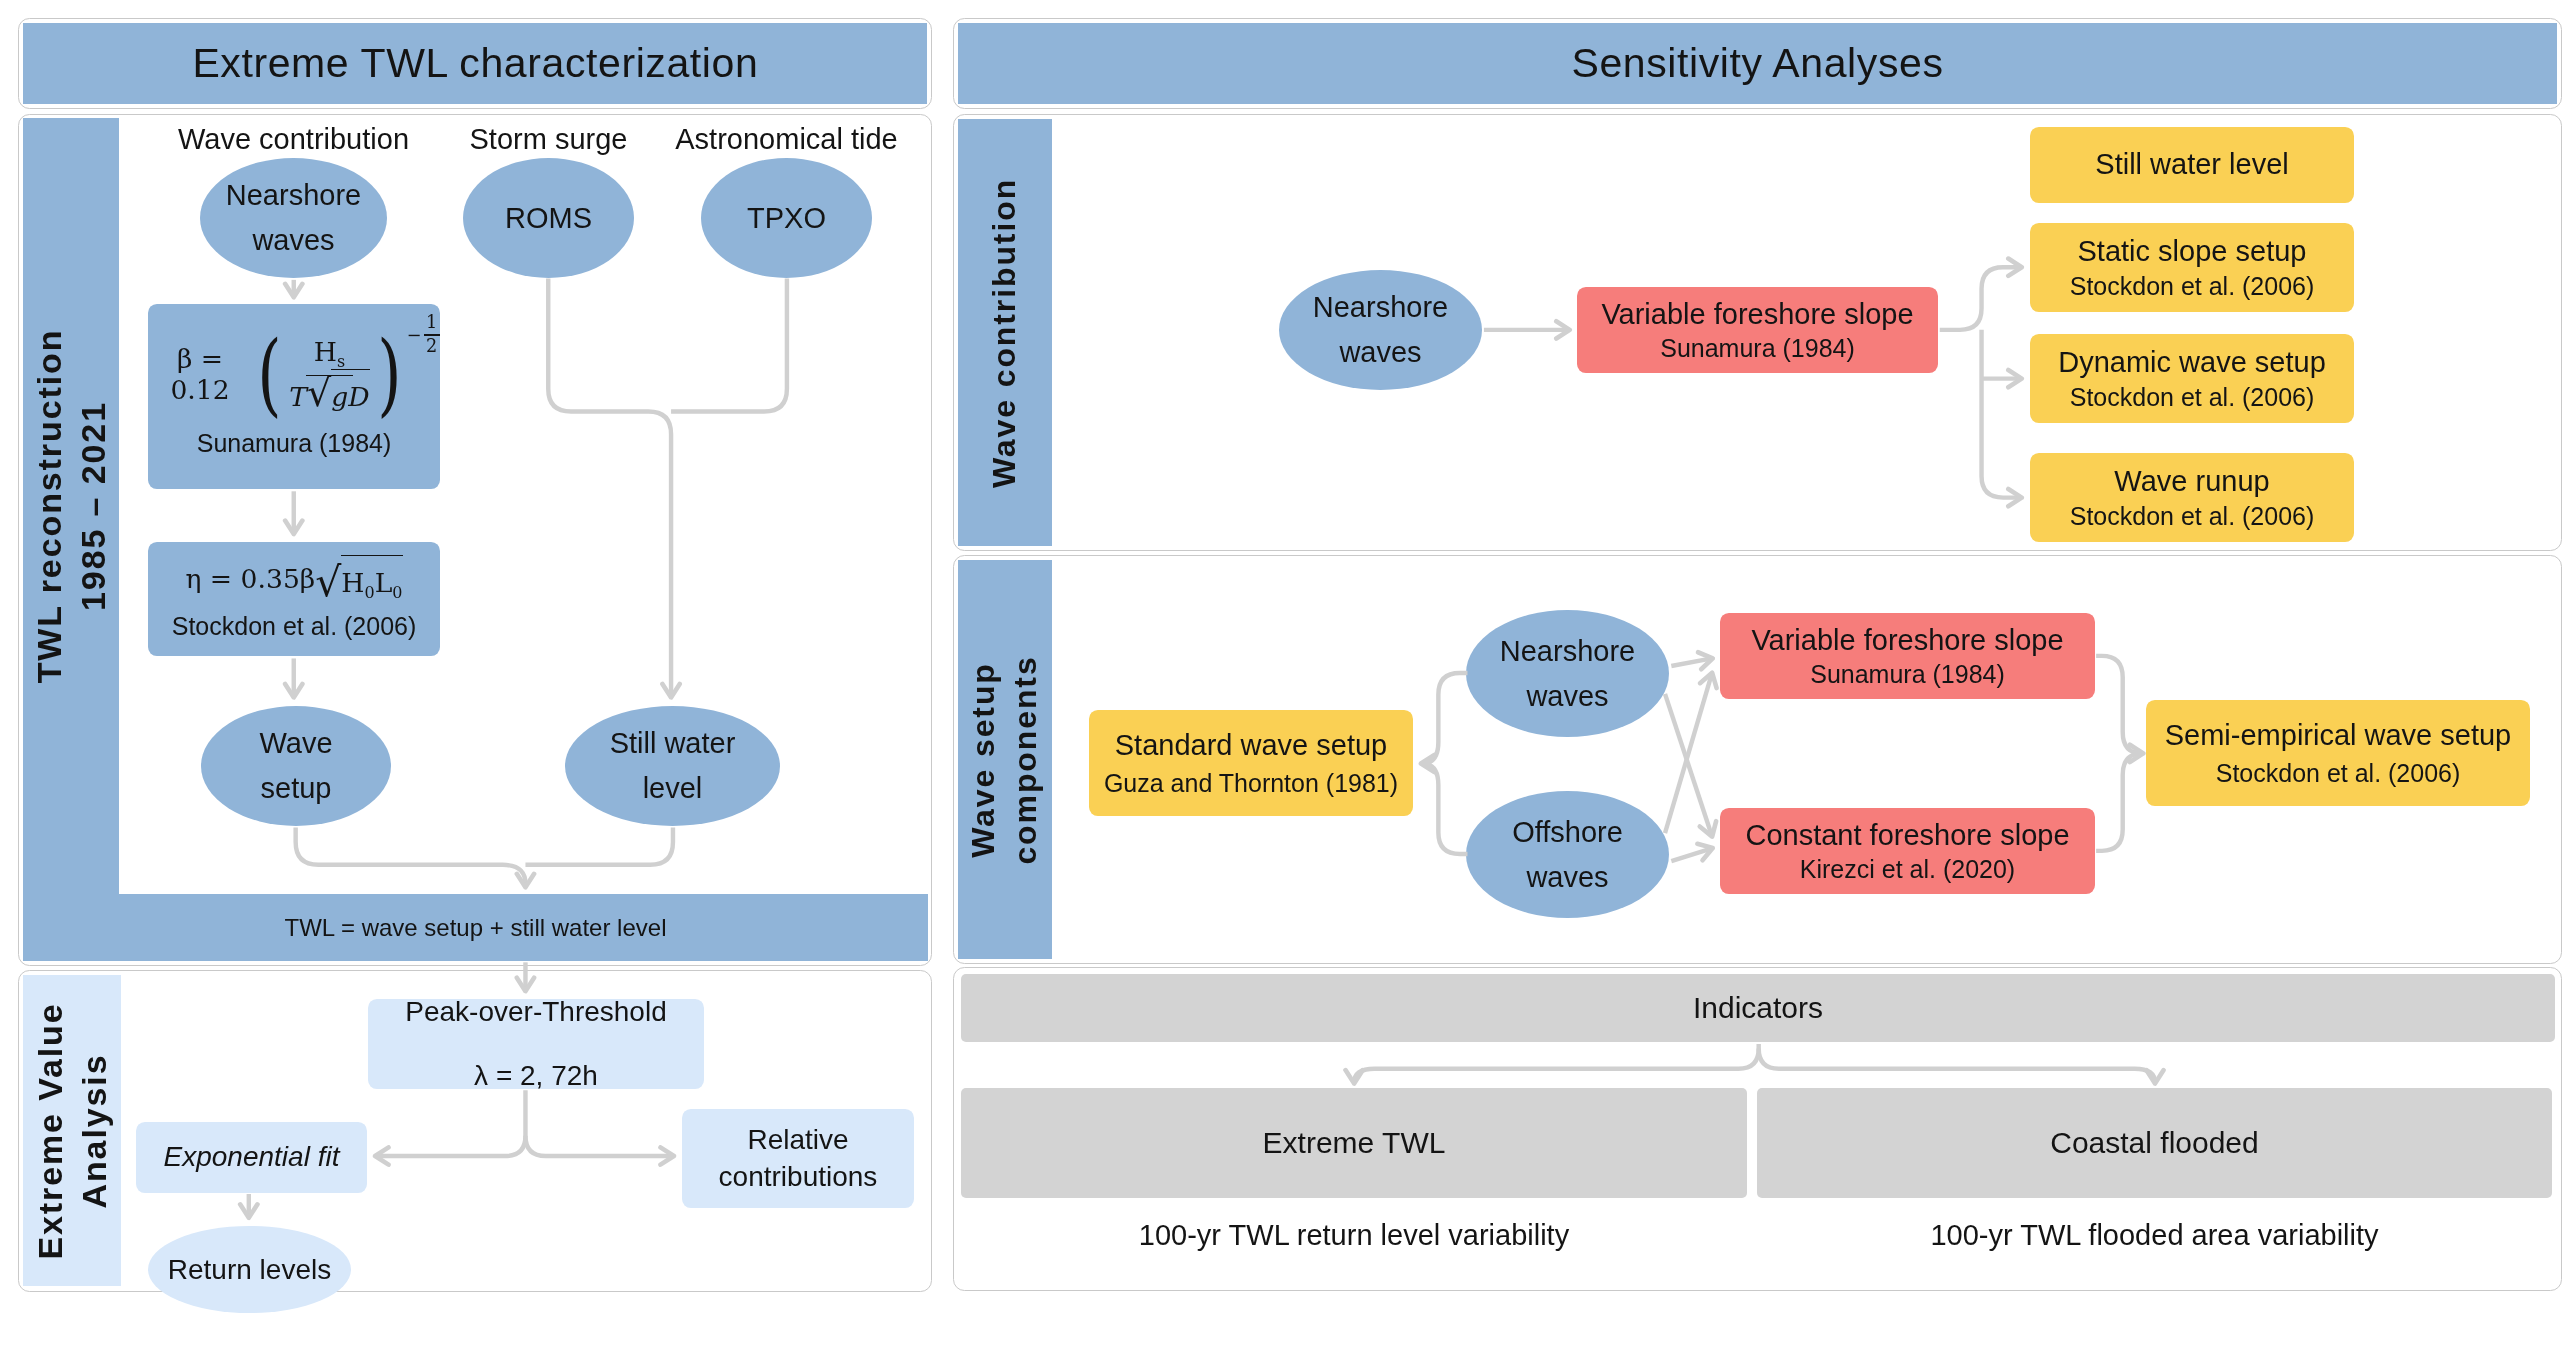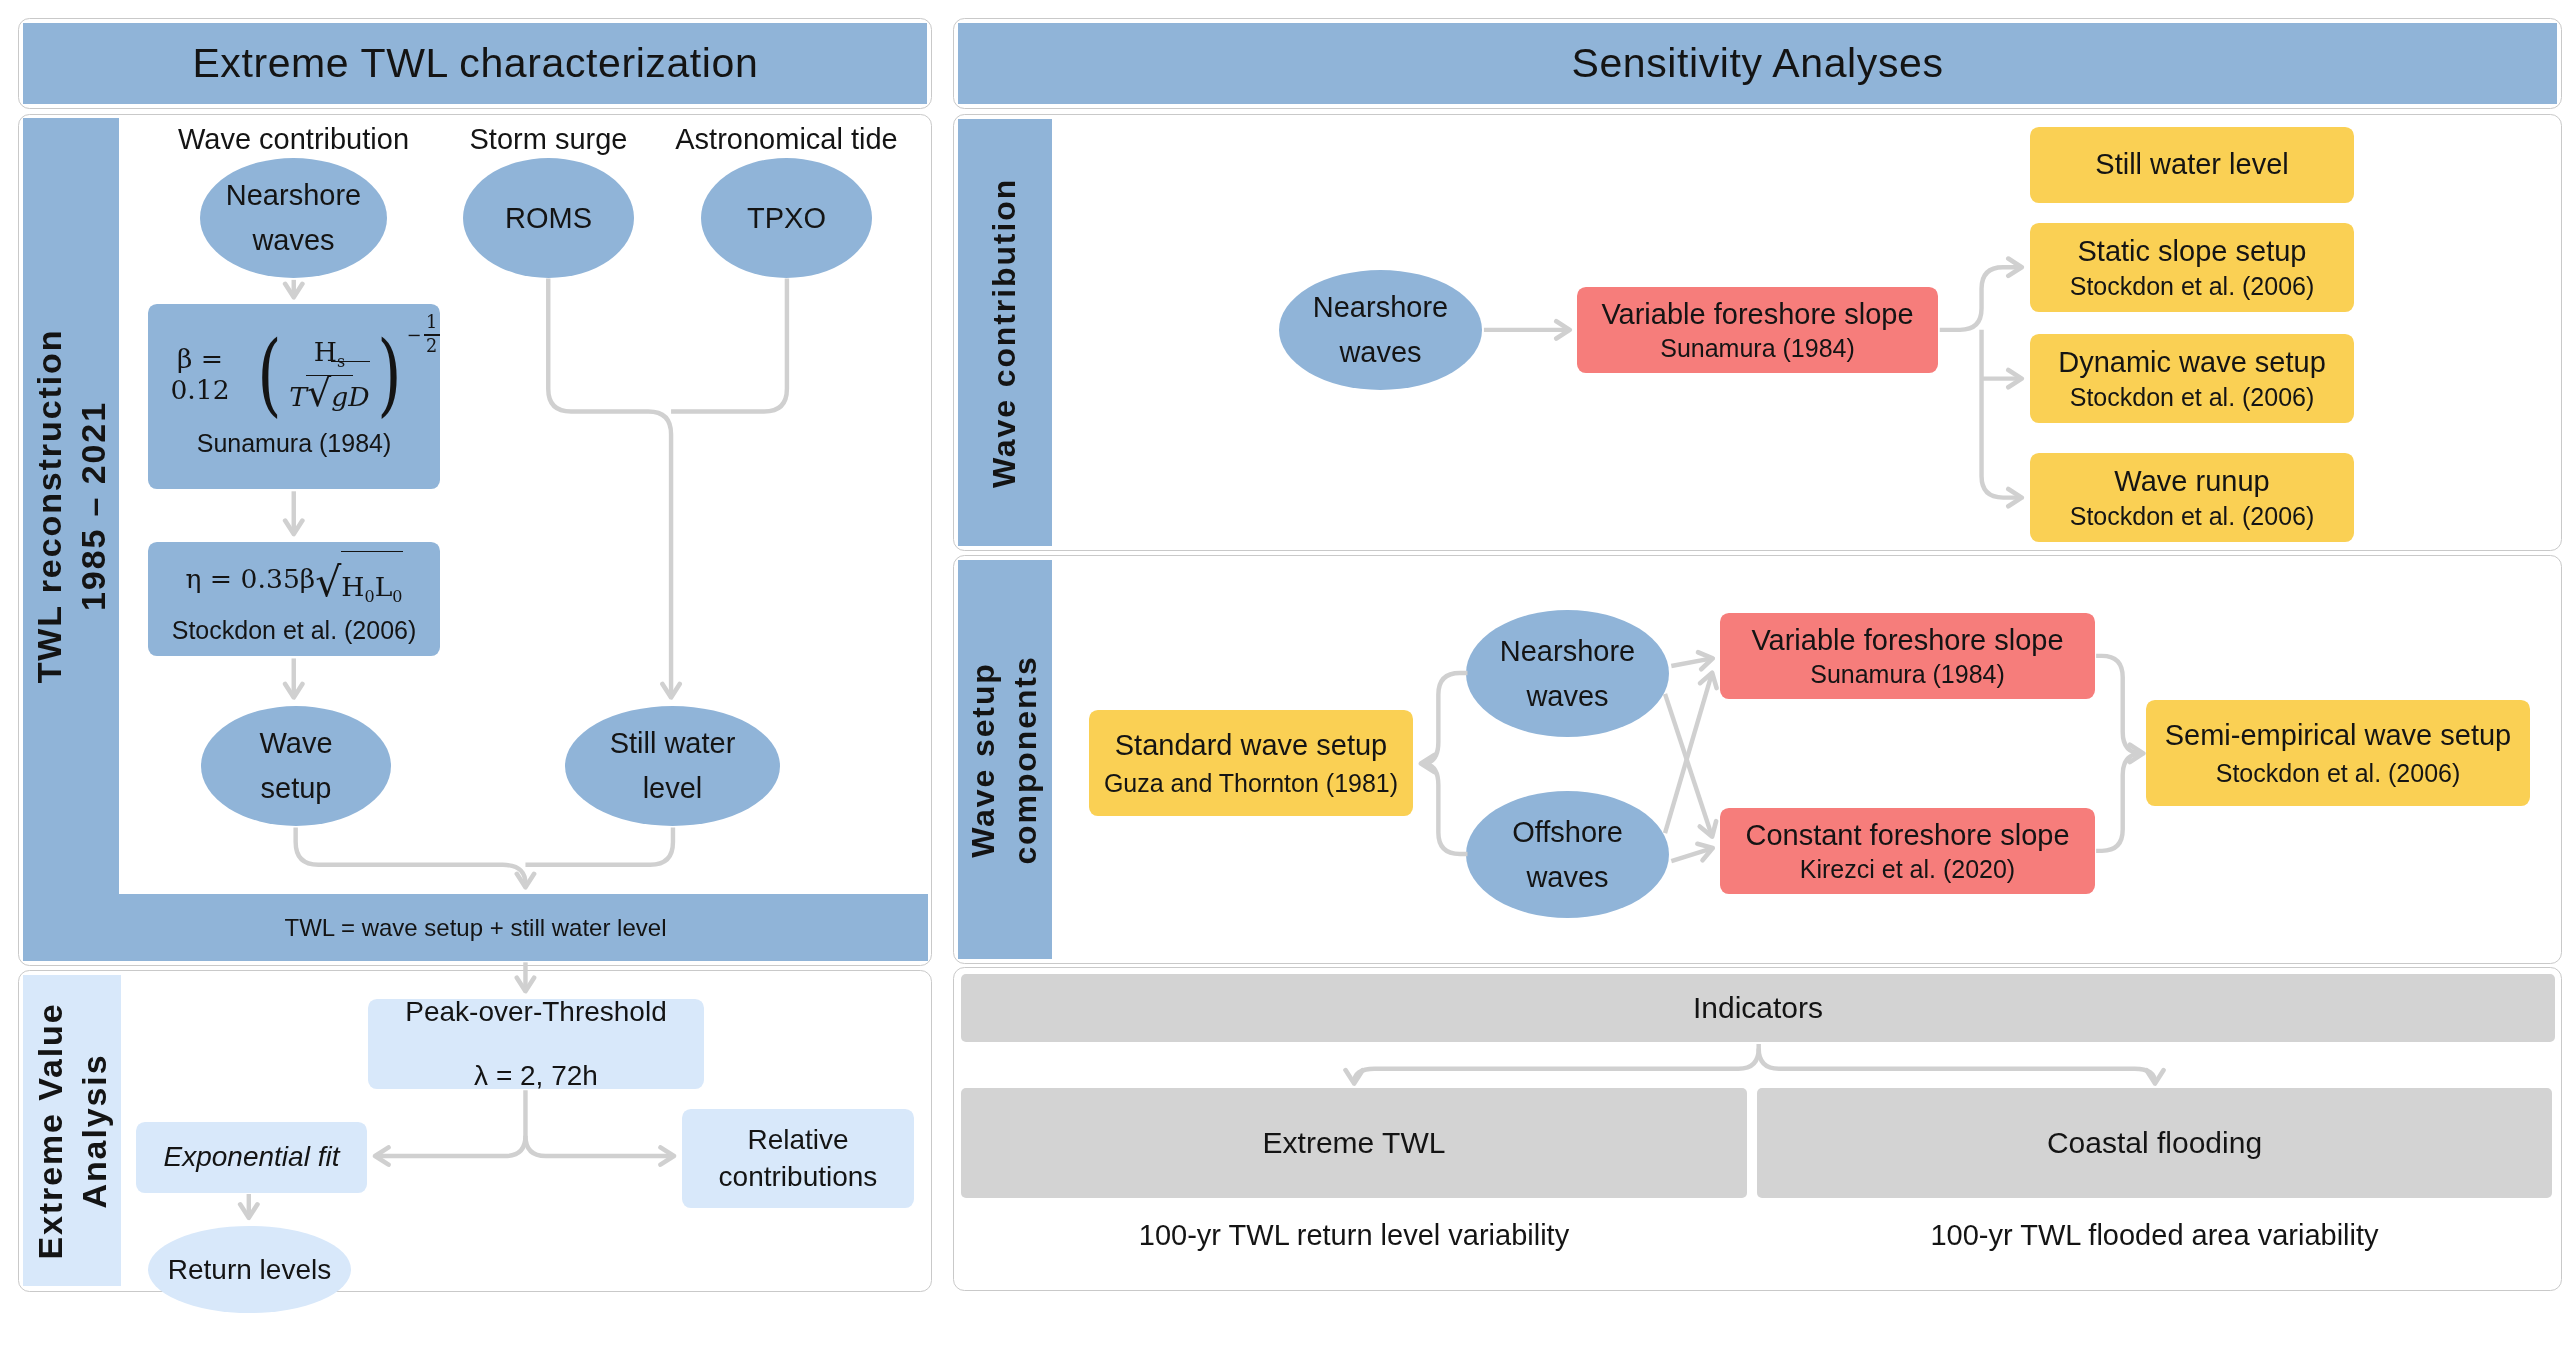--- a/index.html
+++ b/index.html
@@ -35,21 +35,21 @@
          font-family:"DejaVu Serif",serif;font-size:26.6px;}
   .fr{display:inline-flex;flex-direction:column;align-items:center;margin:0 2.5px;}
   .fr .num{border-bottom:1.9px solid #141414;padding:0 7.6px 3.8px;}
   .fr .den{padding-top:2.5px;}
   .paren{font-size:89px;font-weight:100;line-height:.9;transform:scaleX(.7);}
   .expo{display:inline-flex;align-items:center;gap:1.9px;transform:translateY(-39px);font-size:17.7px;}
   .mfr{display:inline-flex;flex-direction:column;align-items:center;line-height:1;font-size:17.7px;}
   .mbar{width:16.5px;height:1.9px;background:#141414;margin:1.9px 0;}
   .rt{font-size:38px;line-height:.8;}
   .rt2{font-size:41px;line-height:.8;transform:translateY(2.5px);}
-  .ov{border-top:1.9px solid #141414;padding-top:19px;}
+  .ov{border-top:1.9px solid #141414;padding-top:11px;}
   i{font-style:italic;}
   sub{font-size:60%;}
 </style>
 </head>
 <body>
 
 <div class="stage">
 
   <div class="abs panel" style="left:18.4px;top:17.7px;width:914px;height:91px;"></div>
   <div class="abs bluebar hdr" style="left:23.4px;top:23px;width:904px;height:81px;">
@@ -212,21 +212,21 @@
   </div>
 
   <div class="abs panel" style="left:953px;top:967px;width:1609px;height:324px;"></div>
   <div class="abs graybox nodebox" style="left:961px;top:974px;width:1594px;height:68px;border-radius:5px;">
     <div style="font-size:30px;">Indicators</div>
   </div>
   <div class="abs graybox nodebox" style="left:961px;top:1088px;width:786px;height:110px;border-radius:5px;">
     <div style="font-size:30px;">Extreme TWL</div>
   </div>
   <div class="abs graybox nodebox" style="left:1757px;top:1088px;width:795px;height:110px;border-radius:5px;">
-    <div style="font-size:30px;">Coastal flooding</div>
+    <div style="font-size:30px;">Coastal flooded</div>
   </div>
   <div class="abs caption" style="left:961px;top:1219px;width:786px;">100-yr TWL return level variability</div>
   <div class="abs caption" style="left:1757px;top:1219px;width:795px;">100-yr TWL flooded area variability</div>
 
   <svg class="abs" width="2576" height="1346" style="left:0;top:0;pointer-events:none;" viewBox="0 0 4069 2126">
     <defs>
       <marker id="ah" viewBox="0 0 12 12" refX="8.5" refY="6" markerWidth="5.2" markerHeight="5.2" orient="auto-start-reverse">
         <path d="M2 1.5 L9 6 L2 10.5" fill="none" stroke="#d0d0d0" stroke-width="2.4" stroke-linecap="round" stroke-linejoin="round"></path>
       </marker>
     </defs>

